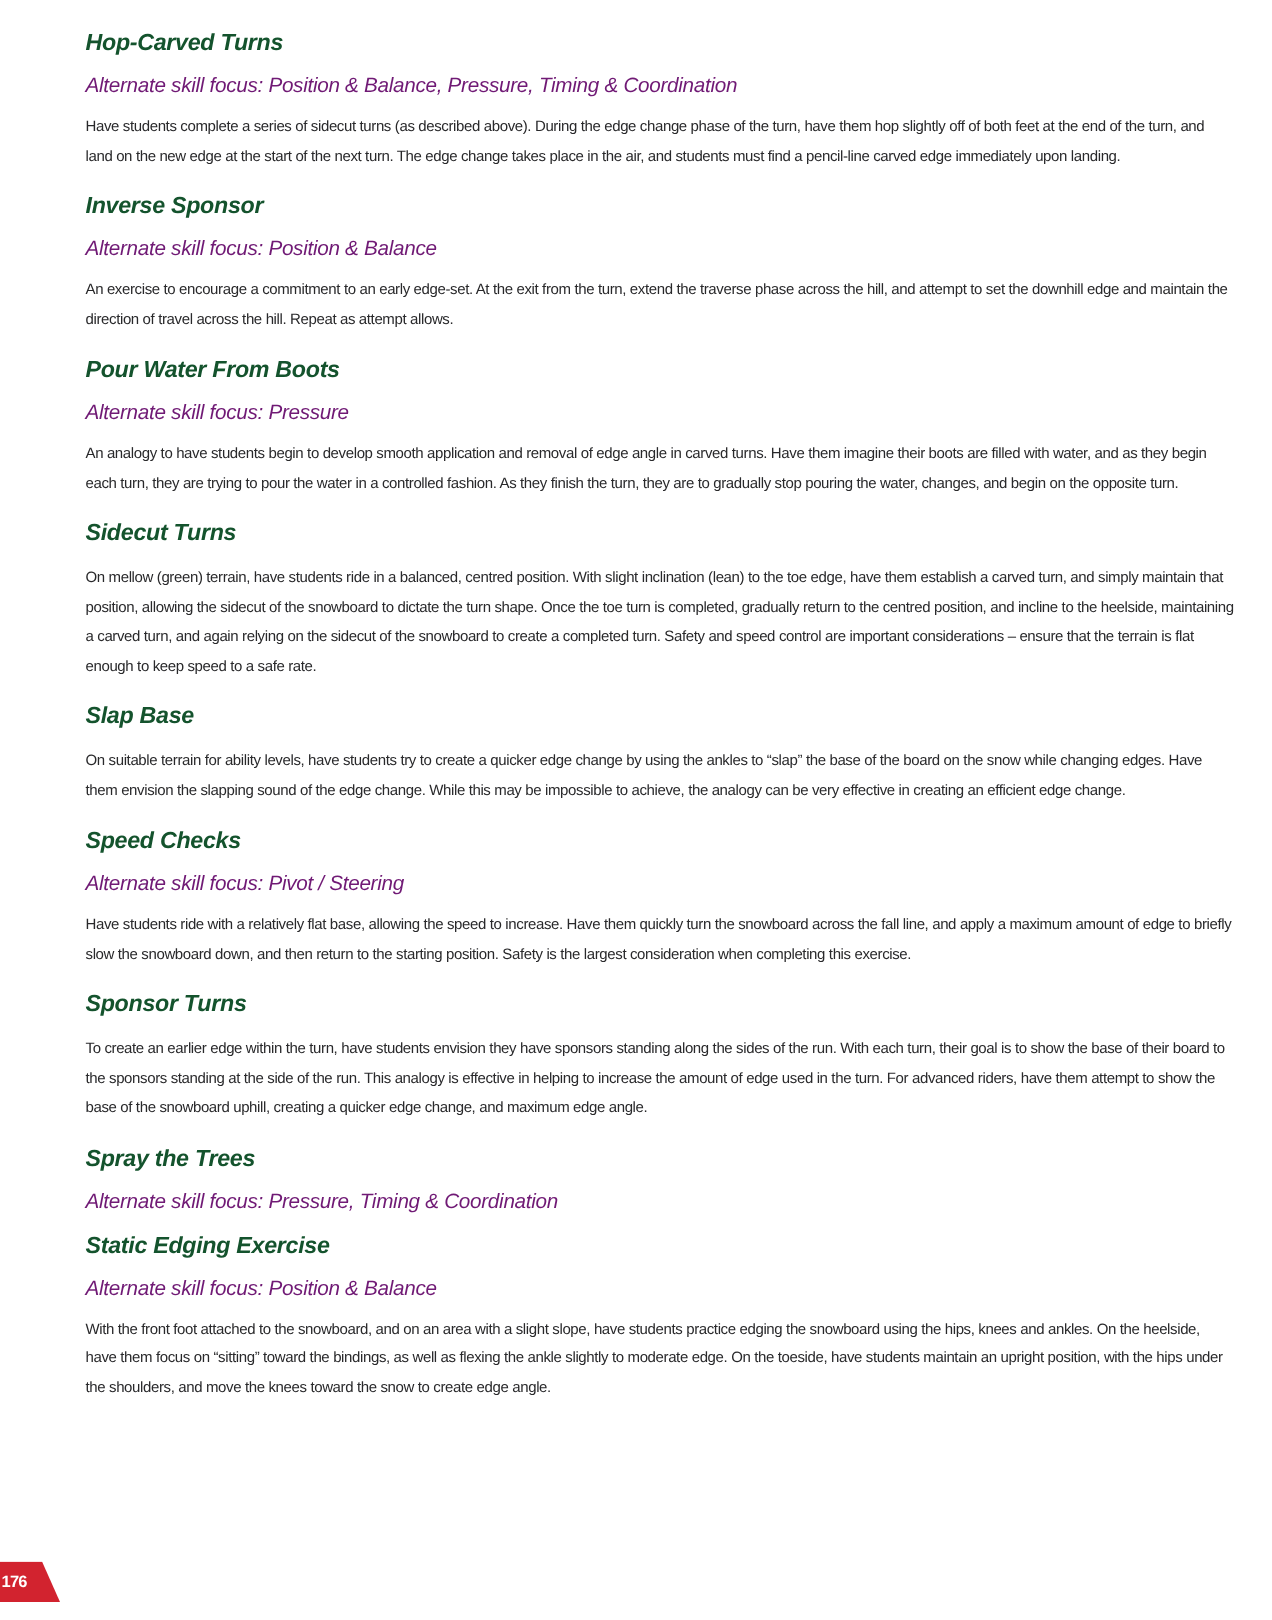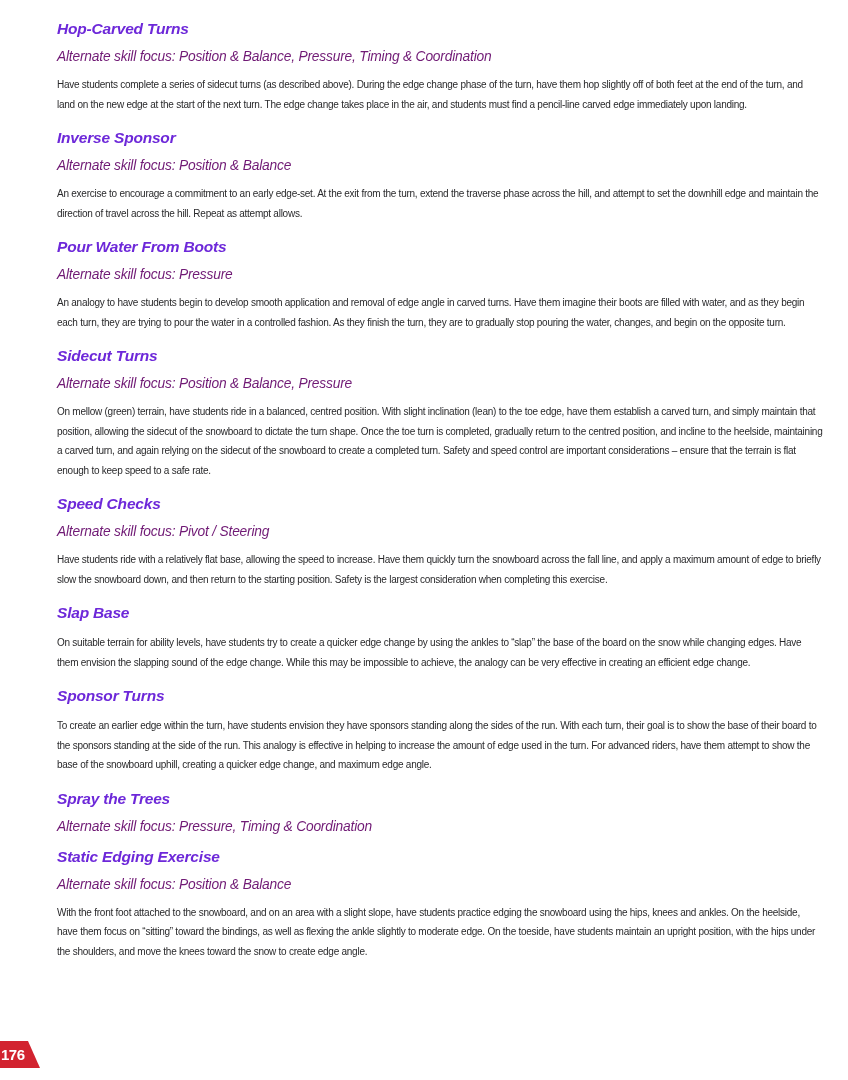--- a/index.html
+++ b/index.html
@@ -19,21 +19,21 @@
     position: absolute;
     top: 6px;
     left: 57px;
     width: 766px;
   }
   .exercise { margin: 0; }
   .title {
     font-size: 15.5px;
     font-weight: bold;
     font-style: italic;
-    color: #6d28d9;
+    color: #14532d;
     letter-spacing: -0.2px;
     margin: 14px 0 11px 0;
   }
   .skill {
     font-size: 13.8px;
     font-style: italic;
     color: #701a75;
     letter-spacing: -0.2px;
     margin: 0 0 11px 0;
   }
@@ -51,21 +51,21 @@
     width: 40px;
     height: 27px;
     background: #d2232f;
     clip-path: polygon(0 0, 70% 0, 100% 100%, 0 100%);
     display: flex;
     align-items: center;
   }
   .page-tab span {
     color: #ffffff;
     font-weight: bold;
-    font-size: 15px;
+    font-size: 11px;
     padding-left: 1px;
     letter-spacing: -0.5px;
   }
 </style>
 </head>
 <body>
 
 <div class="page">
   <main class="content" id="sections">
   <section class="exercise">
@@ -81,34 +81,33 @@
   </section>
 
   <section class="exercise">
     <h2 class="title">Pour Water From Boots</h2>
     <p class="skill">Alternate skill focus: Pressure</p>
     <p class="body">An analogy to have students begin to develop smooth application and removal of edge angle in carved turns. Have them imagine their boots are filled with water, and as they begin each turn, they are trying to pour the water in a controlled fashion. As they finish the turn, they are to gradually stop pouring the water, changes, and begin on the opposite turn.</p>
   </section>
 
   <section class="exercise">
     <h2 class="title">Sidecut Turns</h2>
-    <p class="skill">Alternate skill focus: Position &amp; Balance, Pressure</p>
     <p class="body">On mellow (green) terrain, have students ride in a balanced, centred position. With slight inclination (lean) to the toe edge, have them establish a carved turn, and simply maintain that position, allowing the sidecut of the snowboard to dictate the turn shape. Once the toe turn is completed, gradually return to the centred position, and incline to the heelside, maintaining a carved turn, and again relying on the sidecut of the snowboard to create a completed turn. Safety and speed control are important considerations – ensure that the terrain is flat enough to keep speed to a safe rate.</p>
+  </section>
+
+  <section class="exercise">
+    <h2 class="title">Slap Base</h2>
+
+    <p class="body">On suitable terrain for ability levels, have students try to create a quicker edge change by using the ankles to “slap” the base of the board on the snow while changing edges. Have them envision the slapping sound of the edge change. While this may be impossible to achieve, the analogy can be very effective in creating an efficient edge change.</p>
   </section>
 
   <section class="exercise">
     <h2 class="title">Speed Checks</h2>
     <p class="skill">Alternate skill focus: Pivot / Steering</p>
     <p class="body">Have students ride with a relatively flat base, allowing the speed to increase. Have them quickly turn the snowboard across the fall line, and apply a maximum amount of edge to briefly slow the snowboard down, and then return to the starting position. Safety is the largest consideration when completing this exercise.</p>
-  </section>
-
-  <section class="exercise">
-    <h2 class="title">Slap Base</h2>
-
-    <p class="body">On suitable terrain for ability levels, have students try to create a quicker edge change by using the ankles to “slap” the base of the board on the snow while changing edges. Have them envision the slapping sound of the edge change. While this may be impossible to achieve, the analogy can be very effective in creating an efficient edge change.</p>
   </section>
 
   <section class="exercise">
     <h2 class="title">Sponsor Turns</h2>
 
     <p class="body">To create an earlier edge within the turn, have students envision they have sponsors standing along the sides of the run. With each turn, their goal is to show the base of their board to the sponsors standing at the side of the run. This analogy is effective in helping to increase the amount of edge used in the turn. For advanced riders, have them attempt to show the base of the snowboard uphill, creating a quicker edge change, and maximum edge angle.</p>
   </section>
 
   <section class="exercise">
     <h2 class="title">Spray the Trees</h2>

